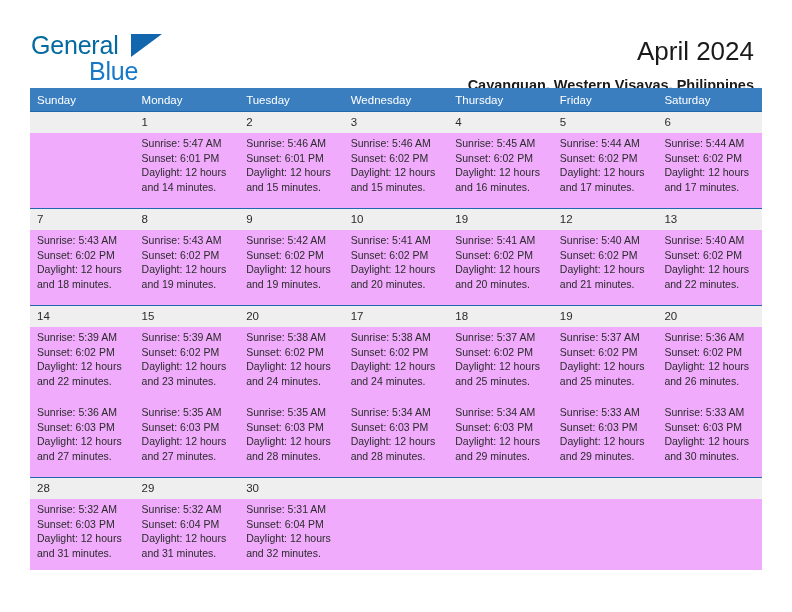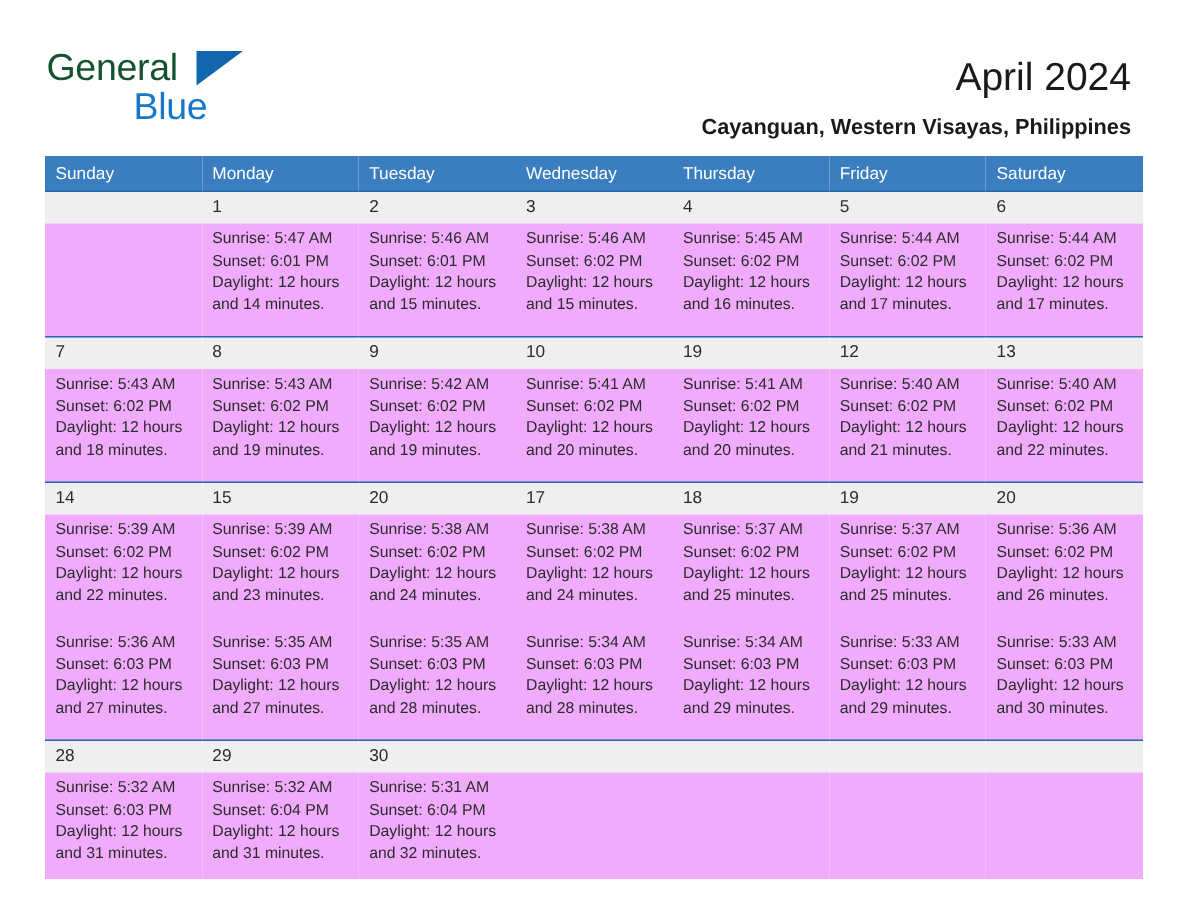--- a/index.html
+++ b/index.html
@@ -35,21 +35,21 @@
     top: 31px;
     width: 220px;
     height: 56px;
   }
   .brand-general {
     position: absolute;
     left: 0;
     top: 0;
     font-size: 25px;
     line-height: 28px;
-    color: #14532d;
+    color: #0369a1;
     letter-spacing: -0.2px;
   }
   .brand-blue {
     position: absolute;
     left: 58px;
     top: 26px;
     font-size: 25px;
     line-height: 28px;
     color: #1878c8;
     letter-spacing: -0.2px;
@@ -83,21 +83,21 @@
     line-height: 18px;
     color: #1a1a1a;
     text-align: right;
     font-weight: bold;
   }
 
   
   .calendar {
     position: absolute;
     left: 30px;
-    top: 104px;
+    top: 88px;
     width: 732px;
   }
   table.cal {
     border-collapse: collapse;
     width: 732px;
     table-layout: fixed;
   }
   table.cal col { width: 104.57px; }
 
   thead th {

